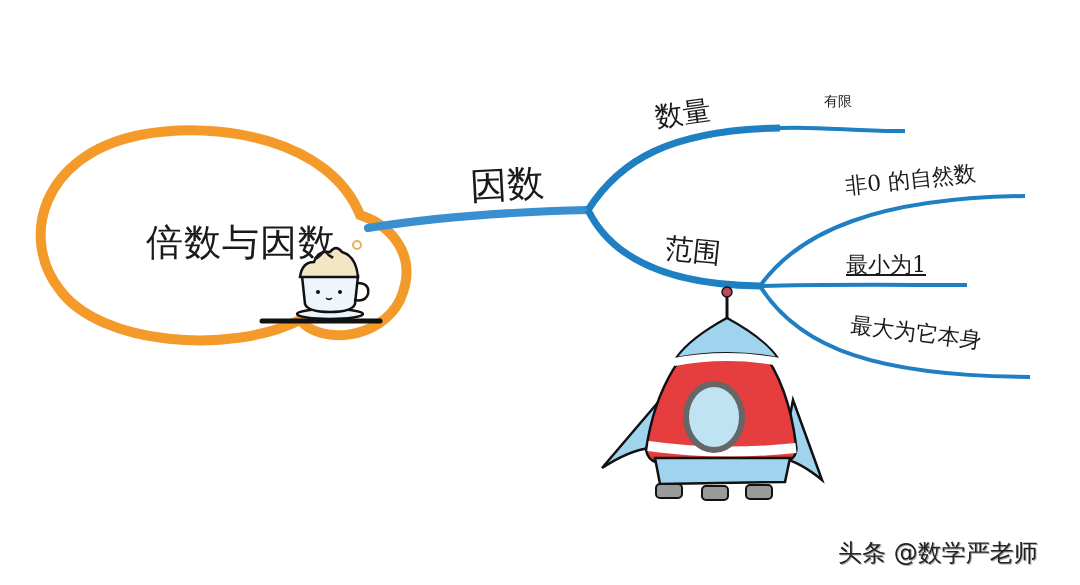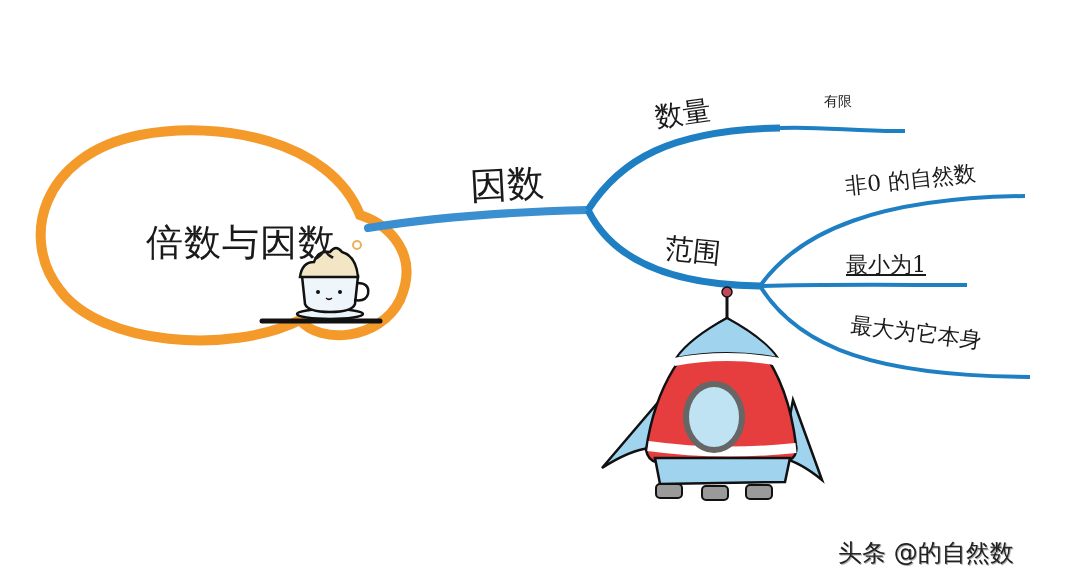--- a/index.html
+++ b/index.html
@@ -63,13 +63,13 @@
 </svg>
 
 <div class="lbl root">倍数与因数</div>
 <div class="lbl l1">因数</div>
 <div class="lbl l2a">数量</div>
 <div class="lbl l3a">有限</div>
 <div class="lbl l2b">范围</div>
 <div class="lbl l3b">非0 的自然数</div>
 <div class="lbl l3c">最小为1</div>
 <div class="lbl l3d">最大为它本身</div>
-<div class="wm">头条 @的自然数</div>
+<div class="wm">头条 @数学严老师</div>
 
 </body></html>

